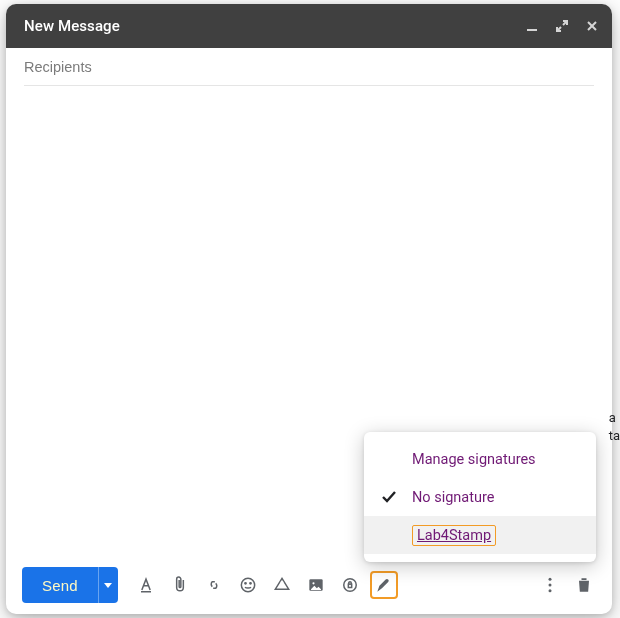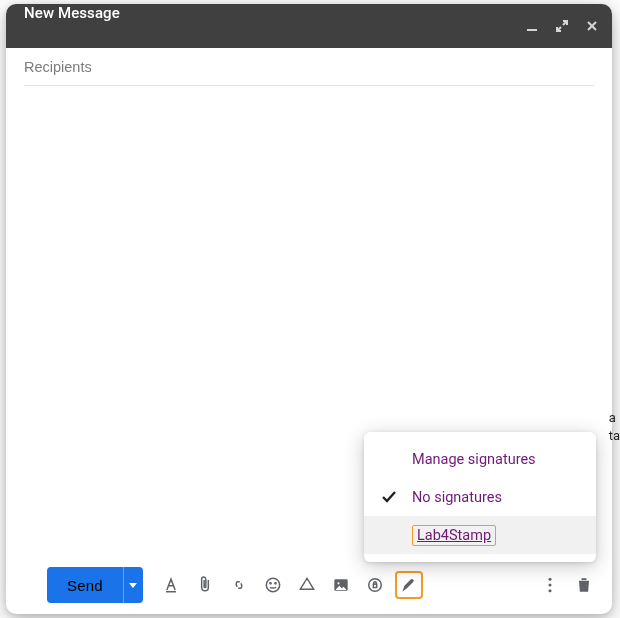--- a/index.html
+++ b/index.html
@@ -22,20 +22,21 @@
     box-shadow: 0 6px 24px rgba(0,0,0,0.25), 0 2px 6px rgba(0,0,0,0.15);
     overflow: hidden;
     display: flex;
     flex-direction: column;
   }
   .titlebar {
     background: #404040;
     color: #fff;
     height: 44px;
     display: flex;
+    align-items: center;
     padding: 0 12px 0 18px;
     font-size: 15px;
     font-weight: 500;
   }
   .titlebar .title { flex: 1; letter-spacing: 0.1px; }
   .titlebar .win-icons { display: flex; gap: 14px; align-items: center; }
   .titlebar .win-icon { width: 16px; height: 16px; display:flex; align-items:center; justify-content:center; cursor:pointer; opacity:0.9; }
   .titlebar .win-icon svg { width:14px; height:14px; stroke:#e6e6e6; fill:none; stroke-width:2; }
   .fields { padding: 0 18px; }
   .field {
@@ -58,30 +59,29 @@
     height: 58px;
     padding: 0 16px;
     display: flex;
     align-items: center;
     gap: 0;
     position: relative;
   }
   .send-group { display:flex; }
   .send-btn {
     background: #1a73e8;
-    color: #000000;
+    color: #fef9c3;
     font-weight: 500;
     font-size: 15px;
     border: none;
     height: 36px;
     padding: 0 20px;
     border-radius: 4px 0 0 4px;
     cursor: pointer;
     letter-spacing: 0.2px;
-    margin-left: 25px;
   }
   .send-drop {
     background: #1a73e8;
     border: none;
     height: 36px;
     width: 20px;
     border-left: 1px solid rgba(255,255,255,0.35);
     border-radius: 0 4px 4px 0;
     cursor: pointer;
     display:flex; align-items:center; justify-content:center;
@@ -260,21 +260,21 @@
     <div class="sig-menu">
       <div class="sig-item header">
         <span>Manage signatures</span>
       </div>
       <div class="sig-item">
         <span class="check">
           <svg viewBox="0 0 16 16">
               <polyline points="2,8 6,12 14,3"></polyline>
             </svg>
         </span>
-        <span>No signatures</span>
+        <span>No signature</span>
       </div>
       <div class="sig-item hover">
         <span class="lab-focus">Lab4Stamp</span>
       </div>
     </div>
   </div>
 </div>
 
 <div class="stray-text">
   <div>a</div>

